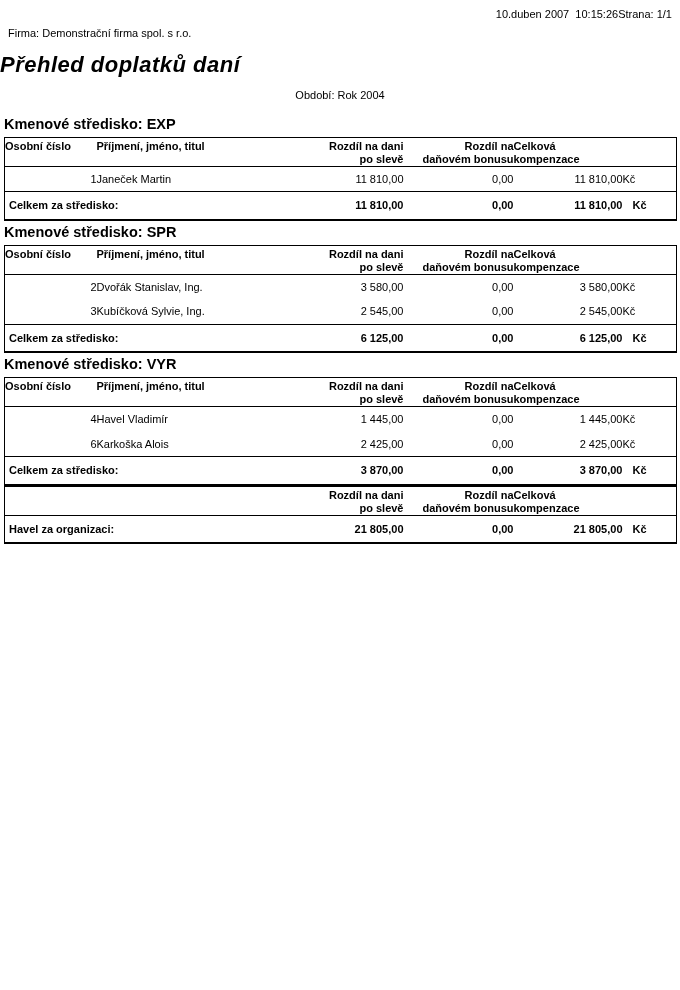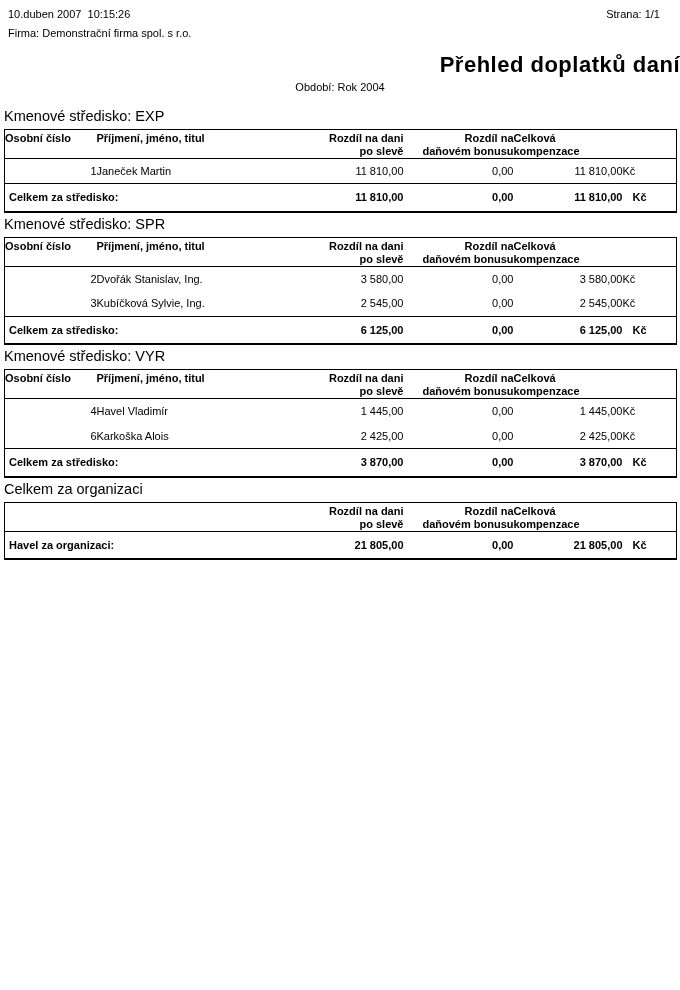--- a/index.html
+++ b/index.html
@@ -5,35 +5,34 @@
   * { box-sizing: border-box; }
   html, body { margin: 0; padding: 0; }
   body {
     width: 680px; height: 990px;
     background: #ffffff; color: #000000;
     font-family: "Liberation Sans", "DejaVu Sans", sans-serif;
     font-size: 11px;
     overflow: hidden;
   }
   .top-row {
-    display: flex; justify-content: space-between;
-    padding: 8px 20px 0 8px;
-    gap: 24px;
+    display: flex; justify-content: flex-end;
+    padding: 8px 8px 0 8px;
   }
   .pre-space { white-space: pre; }
   .company-line { padding: 7px 8px 0 8px; }
   .report-title {
-    text-align: right;
+    text-align: left;
     font-size: 22px; font-weight: bold; letter-spacing: 0.5px;
-    margin: 13px 0 4px 0; line-height: 25px;
+    margin: 13px 0 12px 0; line-height: 25px; font-style: italic;
   }
   .report-period { text-align: center; margin-bottom: 15px; }
 
   .section-heading {
-    font-size: 14.5px; font-weight: normal; line-height: 17px;
+    font-size: 14.5px; font-weight: bold; line-height: 17px;
     margin: 3px 16px 4px 4px;
   }
 
   table.report-table {
     border-collapse: collapse;
     table-layout: fixed;
     width: 672px;
     margin: 0 0 0 4px;
     border: 1px solid #000;
     border-bottom-width: 2px;
@@ -234,21 +233,20 @@
         <td class="c-val">3 870,00</td>
         <td class="c-val">0,00</td>
         <td class="c-val">3 870,00</td>
         <td class="c-cur">Kč</td>
       </tr>
     </tbody>
       </table>
   </div>
 
   <div>
-    <div class="section-heading">Celkem za organizaci</div>
     <table class="report-table">
       <colgroup>
           <col class="c1">
           <col class="c2">
           <col class="c3">
           <col class="c4">
           <col class="c5">
           <col class="c6">
         </colgroup>
       <tbody>

